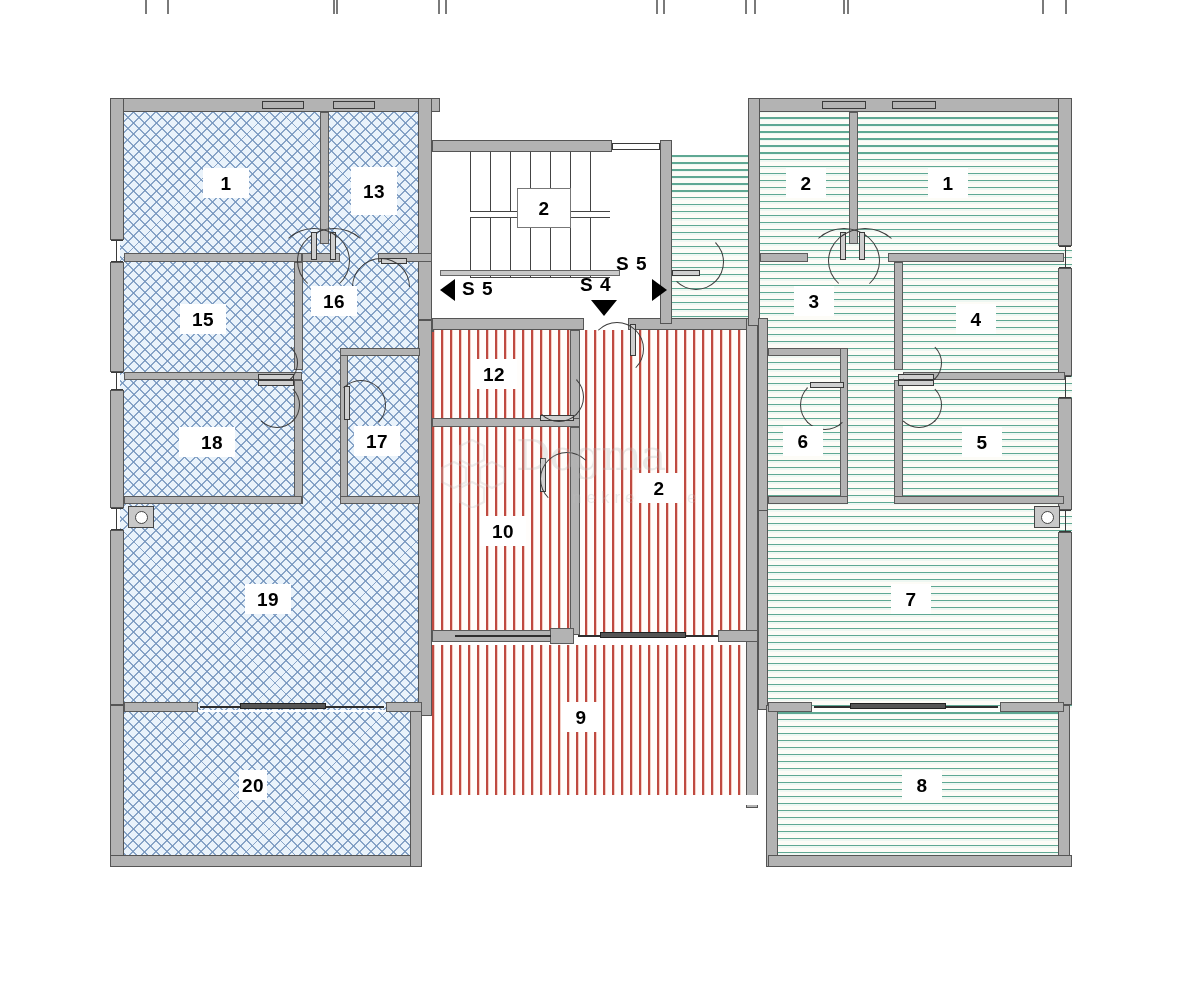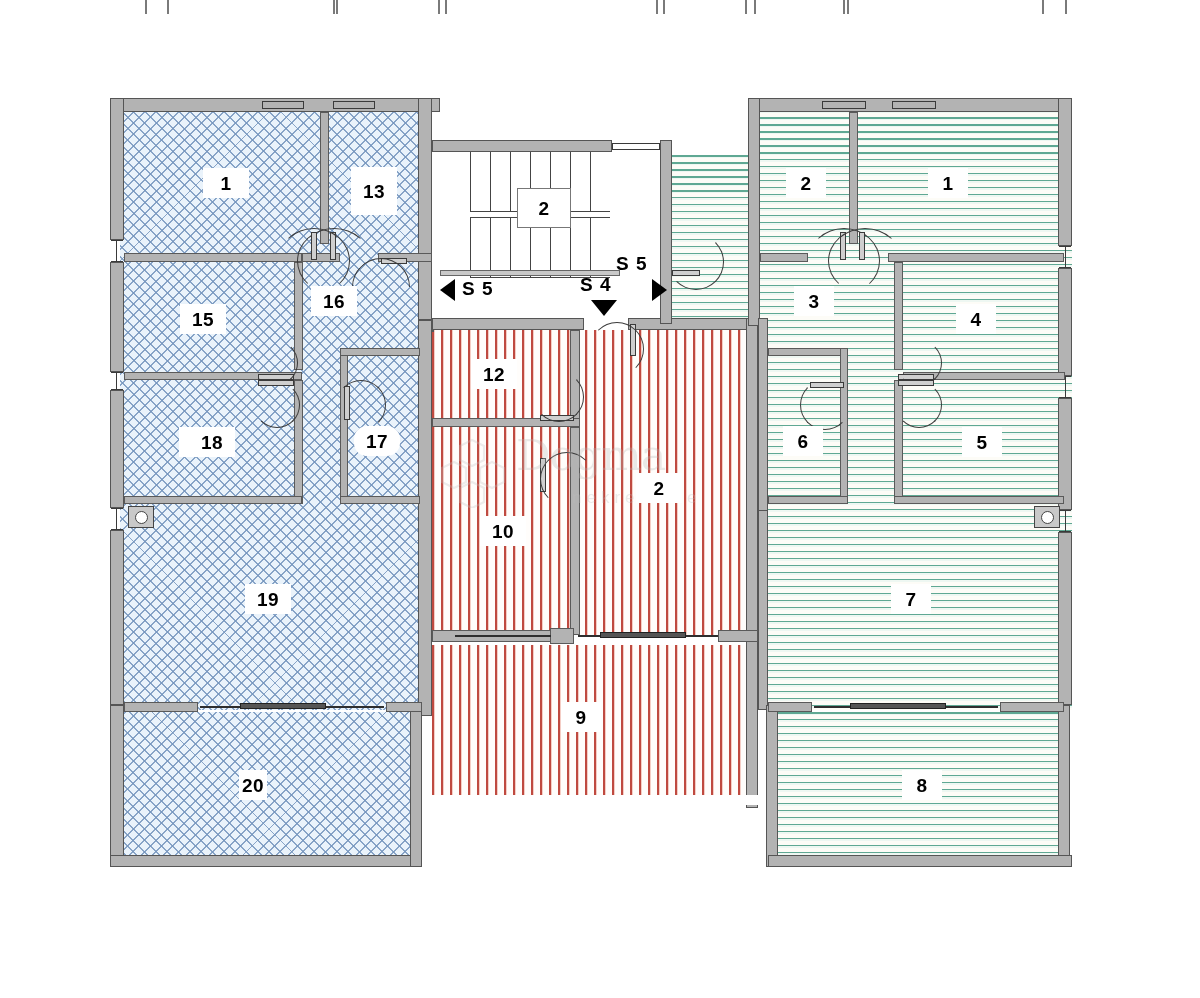--- a/index.html
+++ b/index.html
@@ -352,21 +352,21 @@
       <div class="lbl" style="left: 891px; top: 584px; width: 40px; height: 30px;">7</div>
       <div class="lbl" style="left: 902px; top: 770px; width: 40px; height: 30px;">8</div>
       <div class="lbl" style="left: 561px; top: 702px; width: 40px; height: 30px;">9</div>
       <div class="lbl" style="left: 480px; top: 516px; width: 46px; height: 30px;">10</div>
       <div class="lbl" style="left: 636px; top: 473px; width: 46px; height: 30px;">2</div>
       <div class="lbl" style="left: 471px; top: 359px; width: 46px; height: 30px;">12</div>
       <div class="lbl" style="left: 351px; top: 167px; width: 46px; height: 48px;">13</div>
       <div class="lbl" style="left: 203px; top: 168px; width: 46px; height: 30px;">1</div>
       <div class="lbl" style="left: 180px; top: 304px; width: 46px; height: 30px;">15</div>
       <div class="lbl" style="left: 311px; top: 286px; width: 46px; height: 30px;">16</div>
-      <div class="lbl" style="left: 354px; top: 426px; width: 46px; height: 30px; border-radius: 13px;">17</div>
+      <div class="lbl" style="left: 354px; top: 426px; width: 46px; height: 30px;">17</div>
       <div class="lbl" style="left: 179px; top: 427px; width: 46px; height: 30px; padding-left: 10px;">18</div>
       <div class="lbl" style="left: 245px; top: 584px; width: 46px; height: 30px;">19</div>
       <div class="lbl" style="left: 239px; top: 770px; width: 28px; height: 30px;">20</div>
       <div class="lbl" style="left: 517px; top: 188px; width: 52px; height: 38px; border: 1.5px solid rgb(119, 119, 119);">2</div>
     </div>
 
   <div id="markers">
       <div>
         <div class="tri tri-left" style="left: 440px; top: 279px;"></div>
         <div class="lbl-s" style="left: 462px; top: 278px;">S 5</div>

